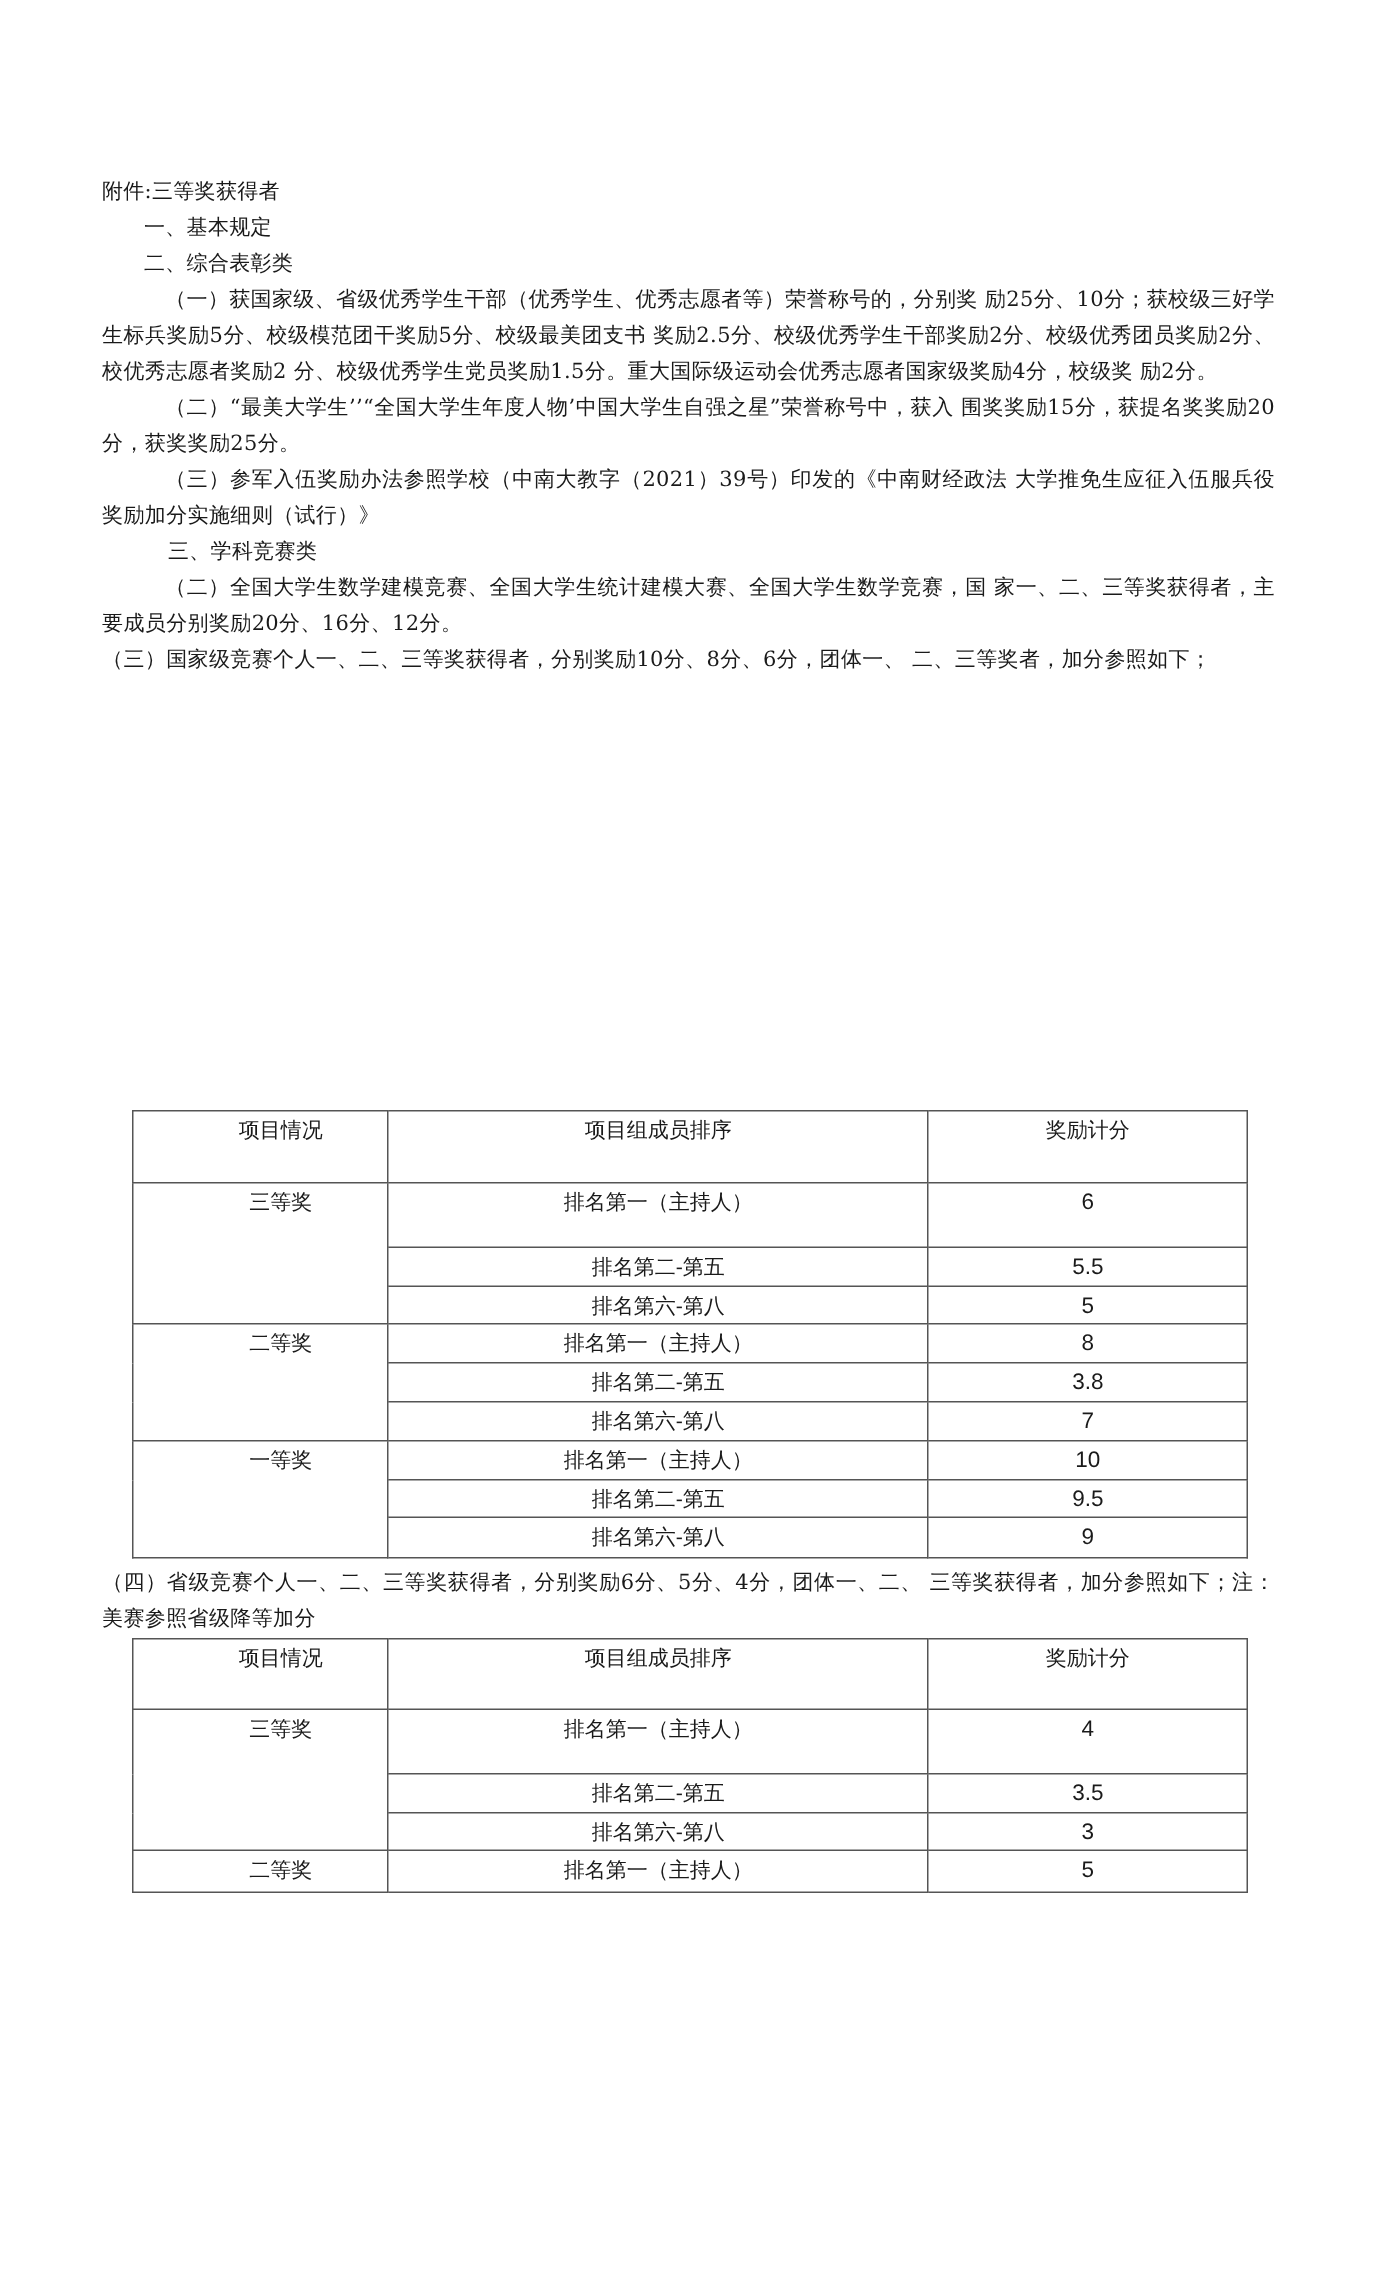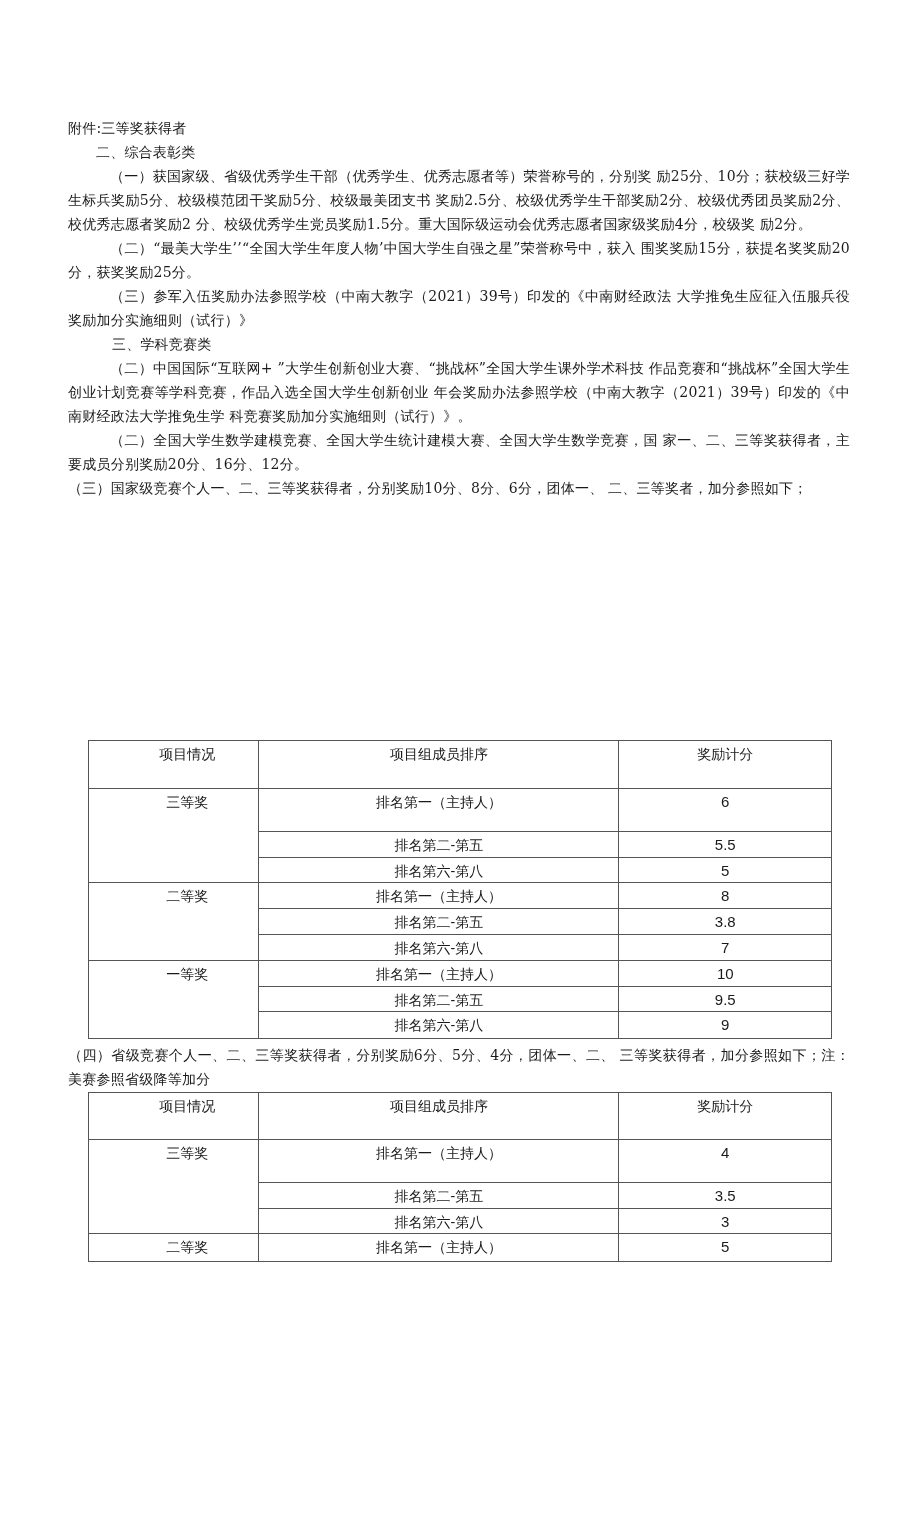--- a/index.html
+++ b/index.html
@@ -31,28 +31,28 @@
   table.award td .cell { padding-top: 4px; line-height: 18px; }
   #table1 { top: 740px; }
   #table2 { top: 1092px; }
 </style>
 </head>
 <body>
 
 <div class="page">
   <div class="line">附件:三等奖获得者</div>
 
+  <div class="line h1">一、基本规定</div>
 
   <div class="line h1">二、综合表彰类</div>
   <div class="p ind2">（一）获国家级、省级优秀学生干部（优秀学生、优秀志愿者等）荣誉称号的，分别奖 励25分、10分；获校级三好学生标兵奖励5分、校级模范团干奖励5分、校级最美团支书 奖励2.5分、校级优秀学生干部奖励2分、校级优秀团员奖励2分、校优秀志愿者奖励2 分、校级优秀学生党员奖励1.5分。重大国际级运动会优秀志愿者国家级奖励4分，校级奖 励2分。</div>
   <div class="p ind2">（二）“最美大学生’’“全国大学生年度人物’中国大学生自强之星”荣誉称号中，获入 围奖奖励15分，获提名奖奖励20分，获奖奖励25分。</div>
   <div class="p ind2">（三）参军入伍奖励办法参照学校（中南大教字（2021）39号）印发的《中南财经政法 大学推免生应征入伍服兵役奖励加分实施细则（试行）》</div>
 
   <div class="line h3">三、学科竞赛类</div>
-  <div class="p ind2">（二）中国国际“互联网+ ”大学生创新创业大赛、“挑战杯”全国大学生课外学术科技 作品竞赛和“挑战杯”全国大学生创业计划竞赛等学科竞赛，作品入选全国大学生创新创业 年会奖励办法参照学校（中南大教字（2021）39号）印发的《中南财经政法大学推免生学 科竞赛奖励加分实施细则（试行）》。</div>
   <div class="p ind2">（二）全国大学生数学建模竞赛、全国大学生统计建模大赛、全国大学生数学竞赛，国 家一、二、三等奖获得者，主要成员分别奖励20分、16分、12分。</div>
   <div class="p">（三）国家级竞赛个人一、二、三等奖获得者，分别奖励10分、8分、6分，团体一、 二、三等奖者，加分参照如下；</div>
 </div>
 
 <table class="award" id="table1">
   <tbody>
       <tr style="height:48px">
     <td class="c1">
           <div class="cell">项目情况</div>
         </td>

